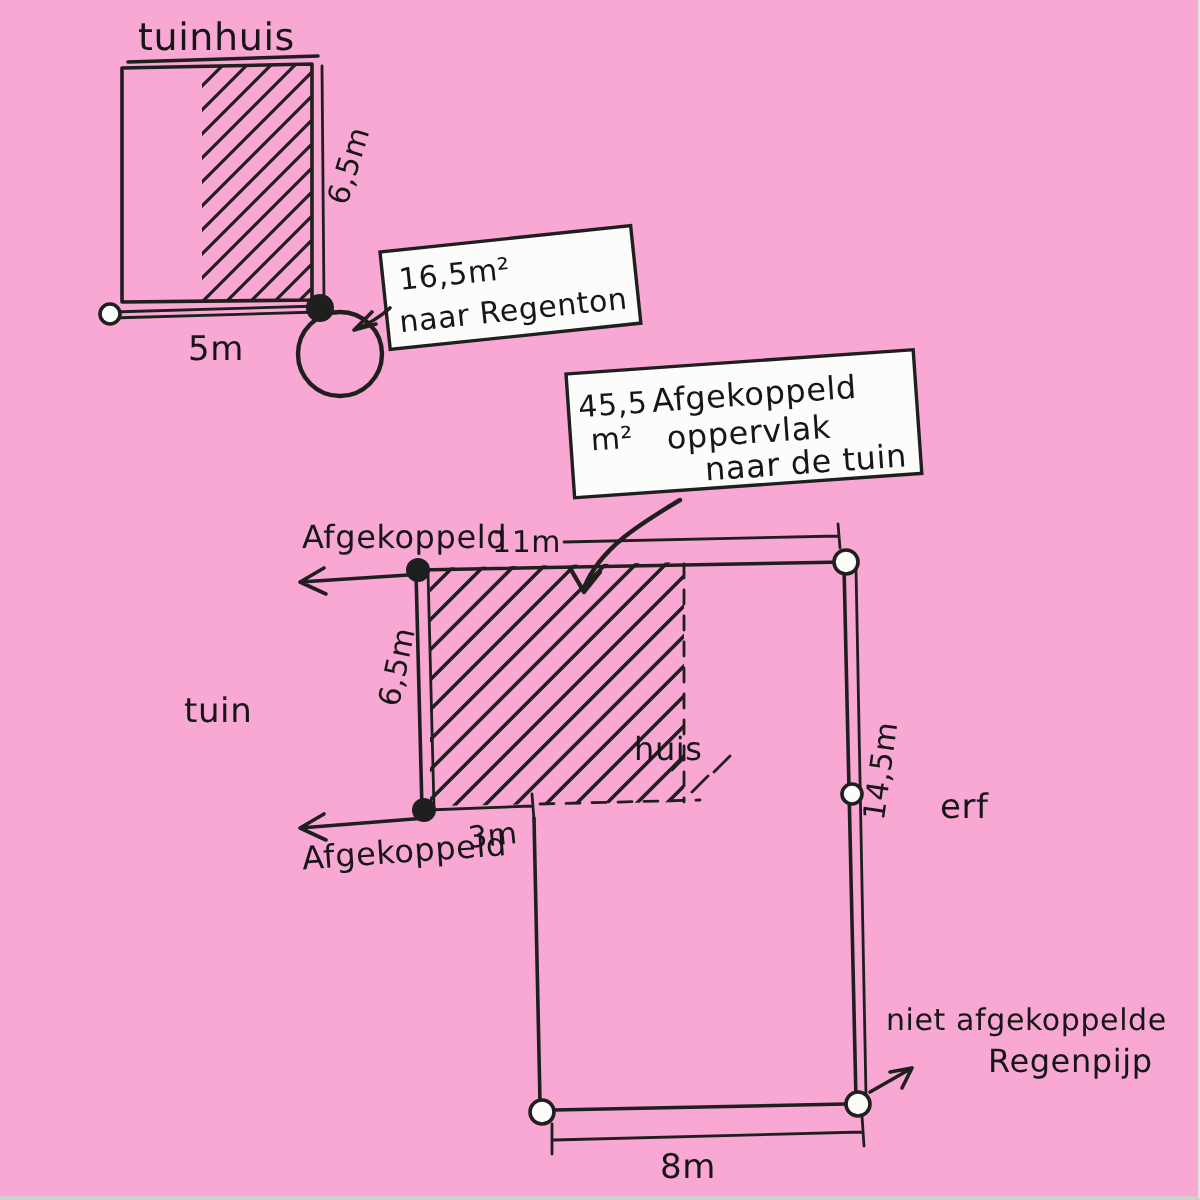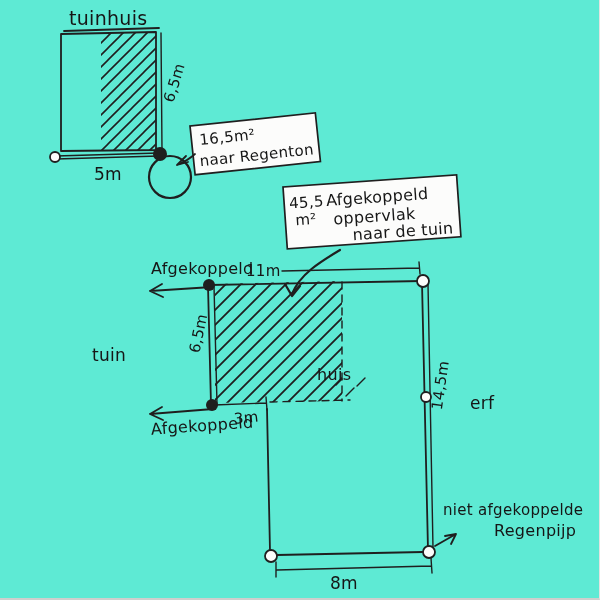--- a/index.html
+++ b/index.html
@@ -1,19 +1,19 @@
 <!DOCTYPE html>
 <html><head>
 <meta charset="utf-8">
 <style>
   html,body{margin:0;padding:0;background:#ffffff;}
   #canvas{
     position:relative;
     width:600px;height:600px;
-    background:#5eead4;
+    background:#f9a8d4;
     border-right:1px solid #e3e3e1;
     border-bottom:2px solid #cfcfcd;
     box-sizing:border-box;
     font-family:"DejaVu Sans", sans-serif;
     overflow:hidden;
   }
   svg{display:block;}
   .ink{stroke:#1f1f1f;fill:none;stroke-linecap:round;stroke-linejoin:round;}
   .w1{stroke-width:1.4;}
   .w2{stroke-width:1.8;}

